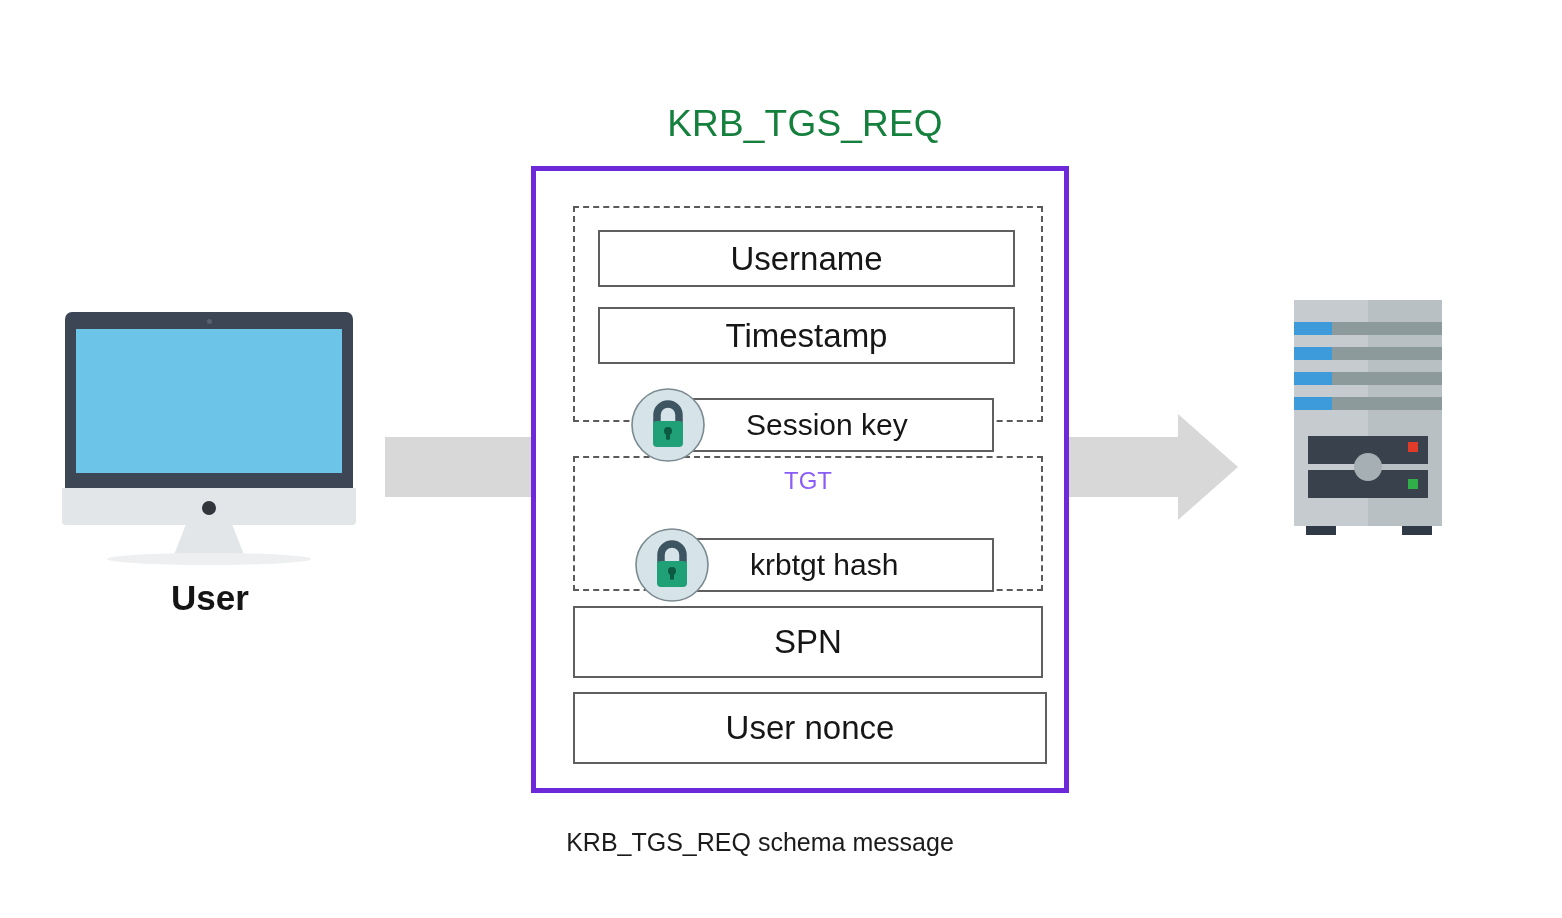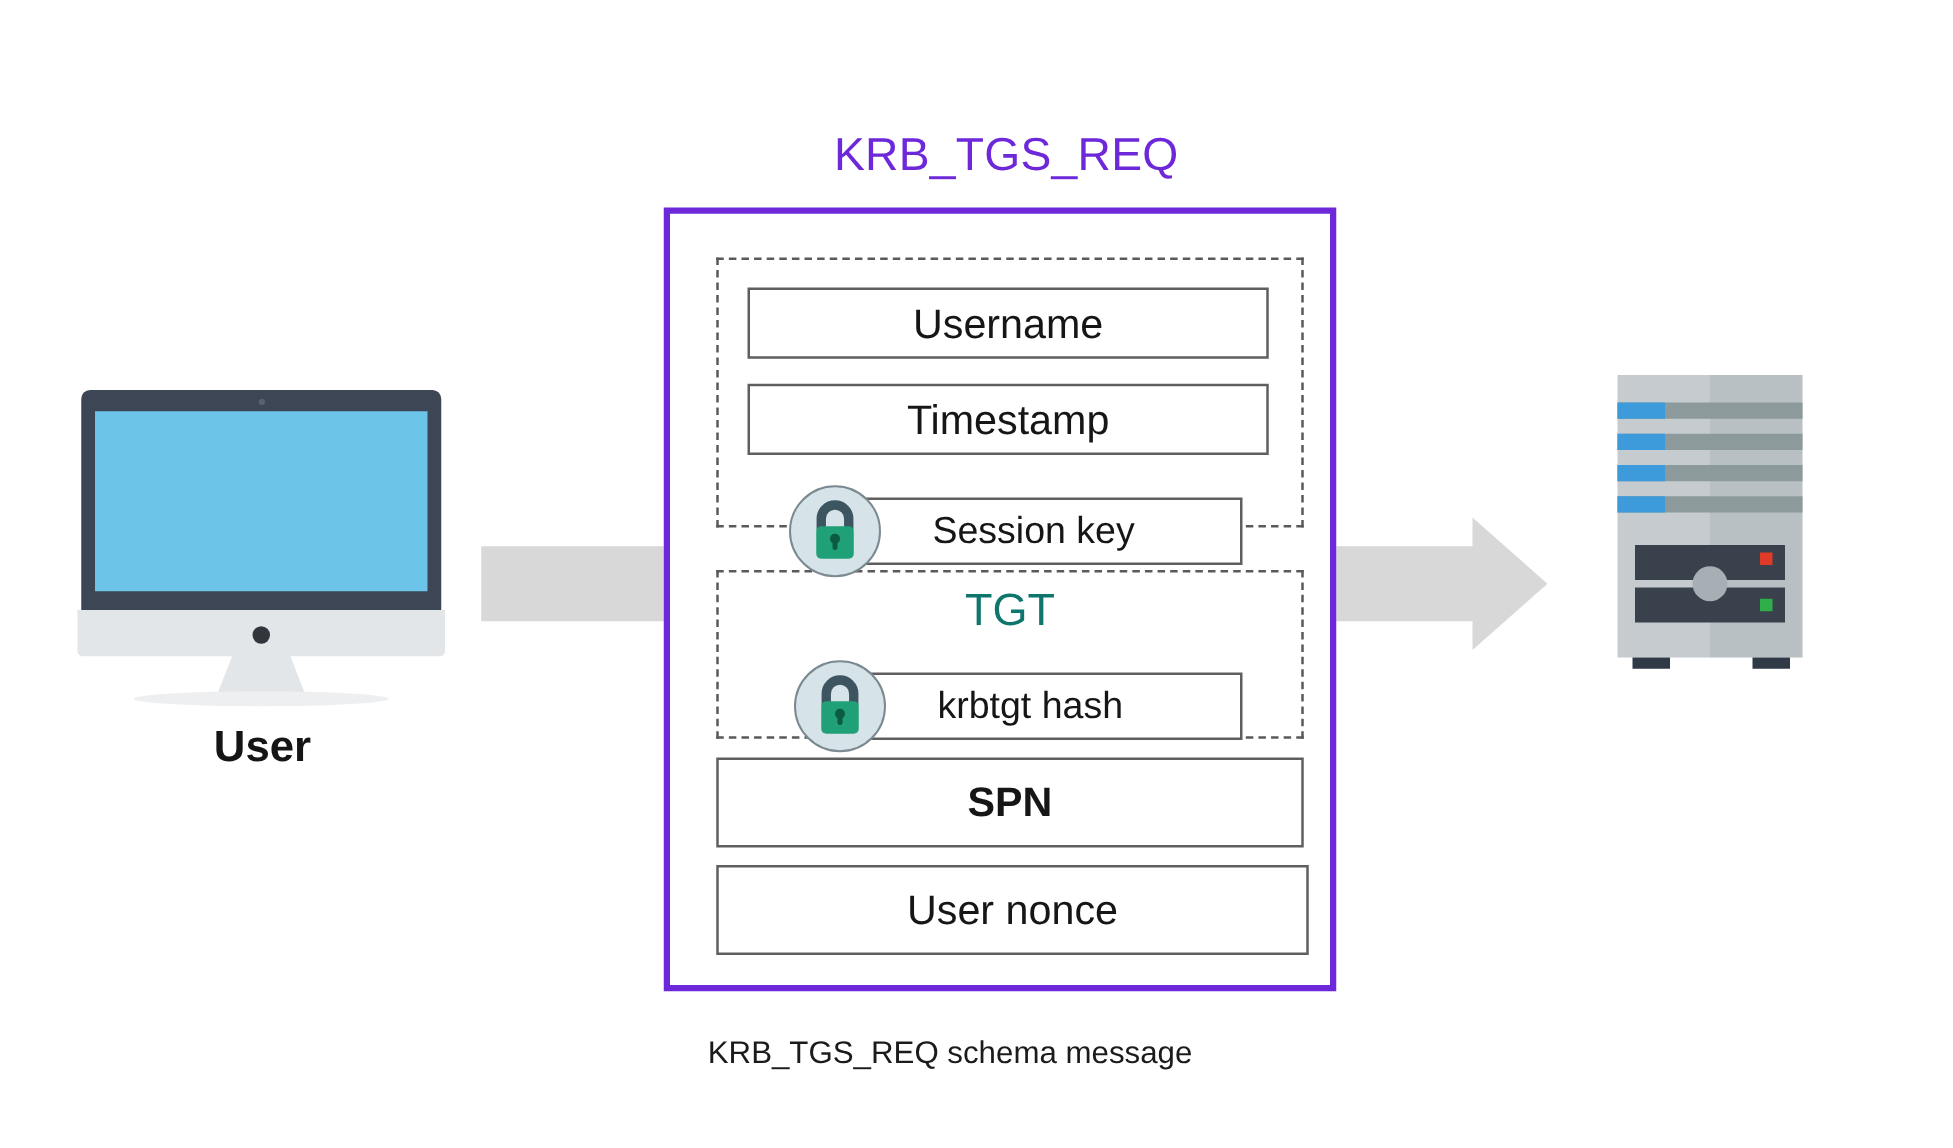--- a/index.html
+++ b/index.html
@@ -27,21 +27,21 @@
     white-space: nowrap;
   }
 
   
   #diagram-title {
     left: 530px;
     top: 103px;
     width: 550px;
     font-size: 37px;
     letter-spacing: 0.2px;
-    color: #6d28d9;
+    color: #15803d;
   }
   #diagram-caption {
     left: 480px;
     top: 828px;
     width: 560px;
     font-size: 25px;
     color: #1b1b1b;
   }
 
   
@@ -152,38 +152,37 @@
     left: 62px;
     top: 136px;
     width: 417px;
     height: 57px;
   }
   #field-spn {
     left: 37px;
     top: 435px;
     width: 470px;
     height: 72px;
-    font-weight: bold;
   }
   #field-nonce {
     left: 37px;
     top: 521px;
     width: 474px;
     height: 72px;
   }
 
   
   #label-tgt {
     position: absolute;
     left: 37px;
     top: 296px;
     width: 470px;
     text-align: center;
-    font-size: 36px;
-    color: #0f766e;
+    font-size: 24px;
+    color: #8b5cf6;
   }
 
   
   .locked-row {
     position: absolute;
     height: 44px;
   }
   .locked-row .lock-box {
     position: absolute;
     left: 54px;

